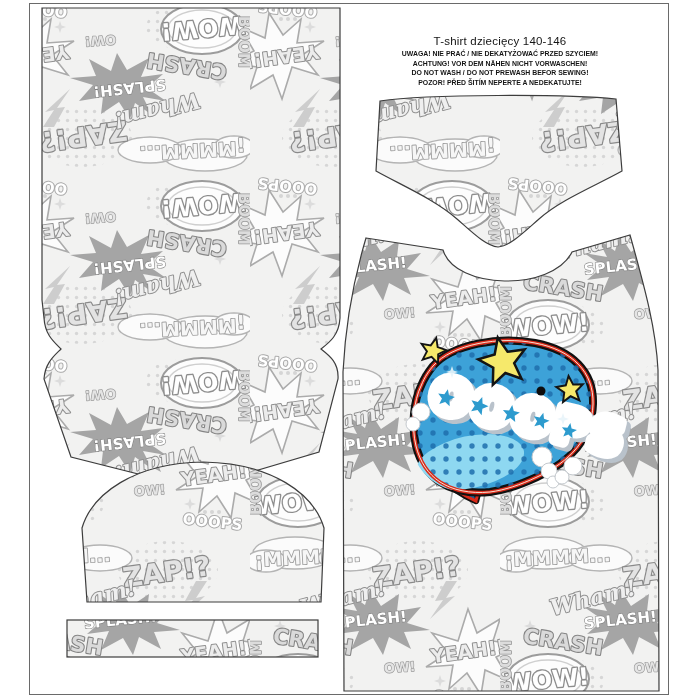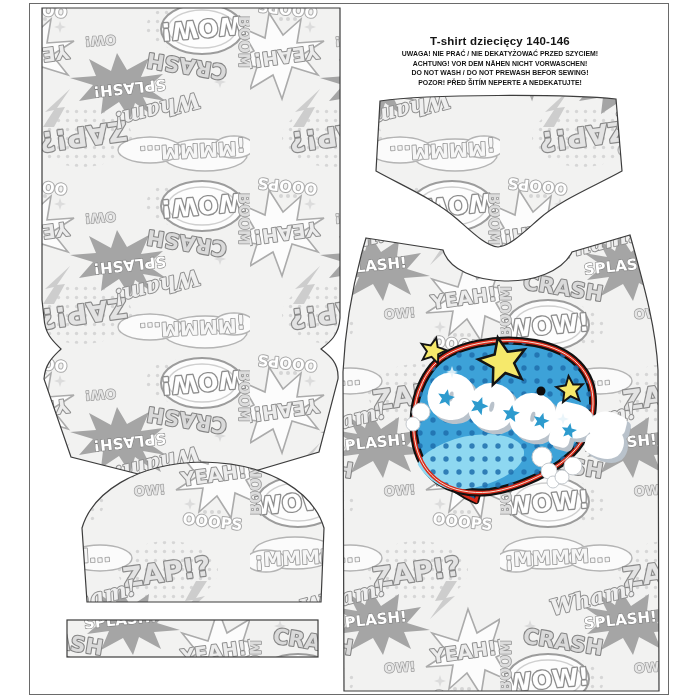--- a/index.html
+++ b/index.html
@@ -1,20 +1,20 @@
 <!DOCTYPE html>
 <html><head>
 <meta charset="utf-8">
 <style>
   html,body{margin:0;padding:0}
   body{width:700px;height:700px;background:#fff;font-family:"Liberation Sans",sans-serif}
   .stage{position:relative;width:700px;height:700px;overflow:hidden}
   .stage > svg{position:absolute;left:0;top:0}
   .hdr{position:absolute;left:350px;top:35px;width:300px;text-align:center;color:#141414}
-  .hdr .t{font-size:11.5px;font-weight:700;letter-spacing:.2px;margin-bottom:2px;white-space:nowrap}
+  .hdr .t{font-size:11.5px;font-weight:400;letter-spacing:.2px;margin-bottom:2px;white-space:nowrap}
   .hdr .w{font-size:6.9px;line-height:9.6px;font-weight:700;white-space:nowrap}
   text{paint-order:stroke;stroke-linejoin:round;stroke-linecap:round}
 </style>
 </head>
 <body>
 
 <div class="stage">
 <svg width="700" height="700" viewBox="0 0 700 700">
   <defs>
 

